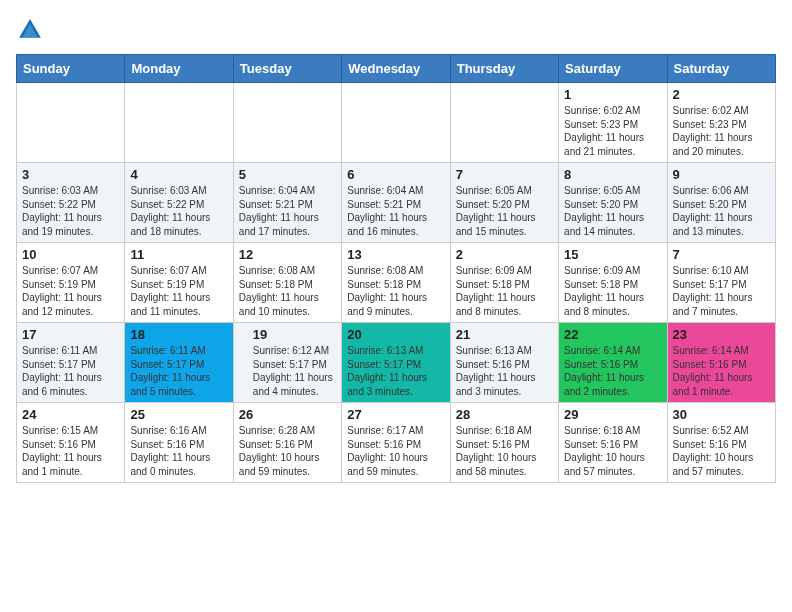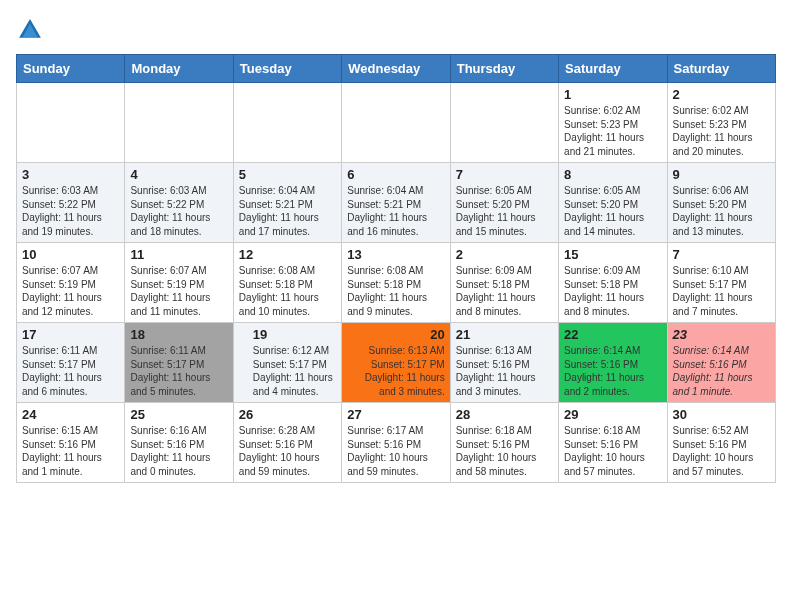--- a/index.html
+++ b/index.html
@@ -221,51 +221,51 @@
 Daylight: 11 hours and 7 minutes.</div>
         </td>
       </tr>
       <tr>
         <td style="background: rgb(240, 244, 249);">
           <span class="day-num">17</span>
           <div class="day-info">Sunrise: 6:11 AM
 Sunset: 5:17 PM
 Daylight: 11 hours and 6 minutes.</div>
         </td>
-        <td style="background: #a3a3a3;">
+        <td style="background: #0ea5e9;">
           <span class="day-num">18</span>
           <div class="day-info">Sunrise: 6:11 AM
 Sunset: 5:17 PM
 Daylight: 11 hours and 5 minutes.</div>
         </td>
         <td style="background: rgb(240, 244, 249); padding-left: 19px;">
           <span class="day-num">19</span>
           <div class="day-info">Sunrise: 6:12 AM
 Sunset: 5:17 PM
 Daylight: 11 hours and 4 minutes.</div>
         </td>
-        <td style="background: #f97316; text-align: right;">
+        <td style="background: #14b8a6;">
           <span class="day-num">20</span>
           <div class="day-info">Sunrise: 6:13 AM
 Sunset: 5:17 PM
 Daylight: 11 hours and 3 minutes.</div>
         </td>
         <td style="background: rgb(240, 244, 249);">
           <span class="day-num">21</span>
           <div class="day-info">Sunrise: 6:13 AM
 Sunset: 5:16 PM
 Daylight: 11 hours and 3 minutes.</div>
         </td>
         <td style="background: #22c55e;">
           <span class="day-num">22</span>
           <div class="day-info">Sunrise: 6:14 AM
 Sunset: 5:16 PM
 Daylight: 11 hours and 2 minutes.</div>
         </td>
-        <td style="background: #fca5a5; font-style: italic;">
+        <td style="background: #ec4899;">
           <span class="day-num">23</span>
           <div class="day-info">Sunrise: 6:14 AM
 Sunset: 5:16 PM
 Daylight: 11 hours and 1 minute.</div>
         </td>
       </tr>
       <tr>
         <td>
           <span class="day-num">24</span>
           <div class="day-info">Sunrise: 6:15 AM

